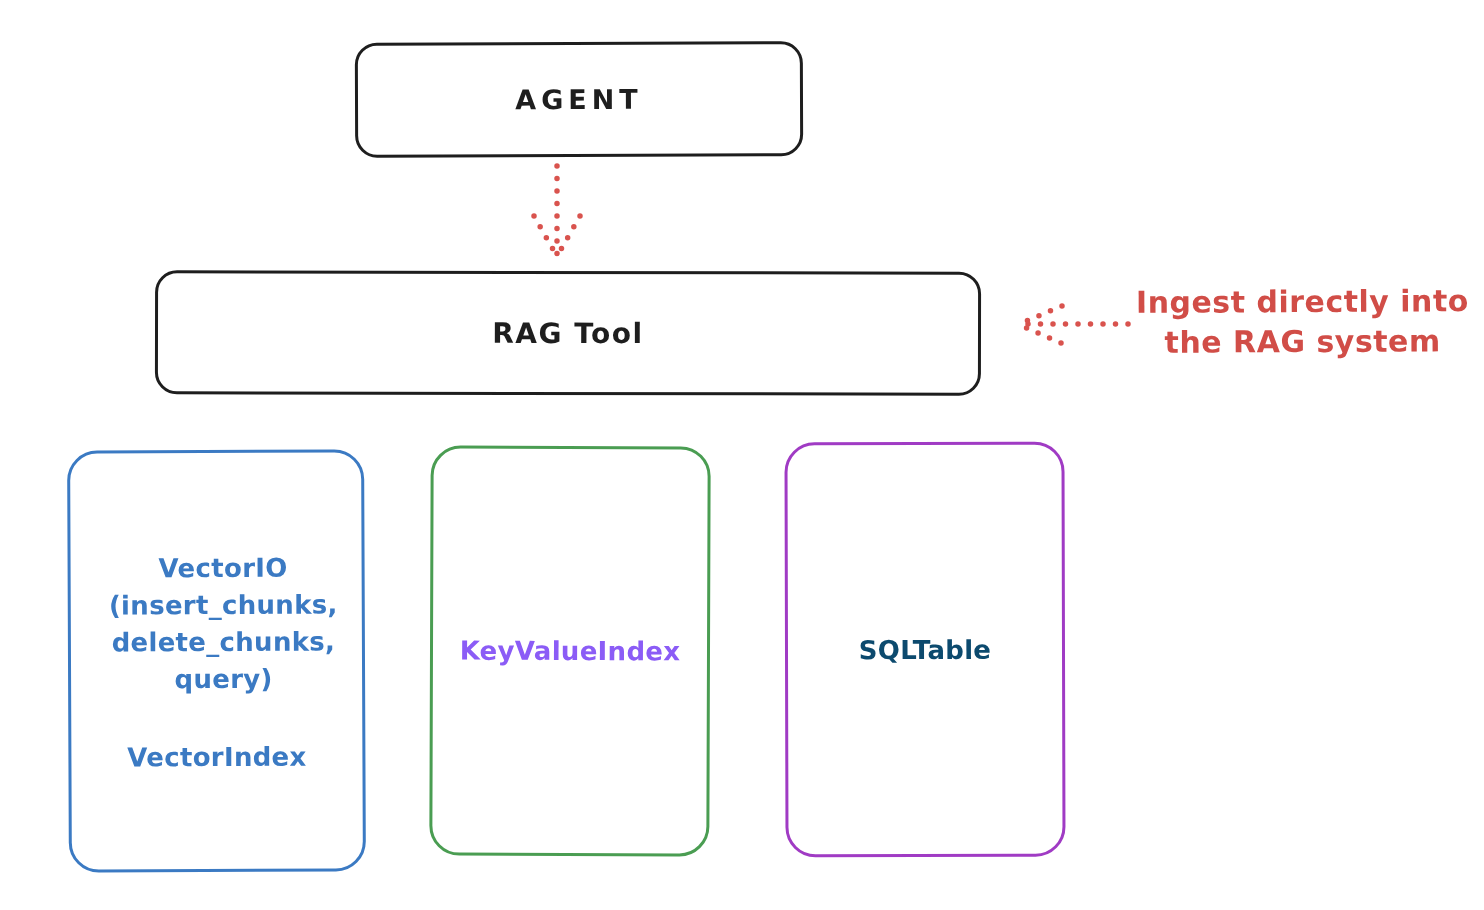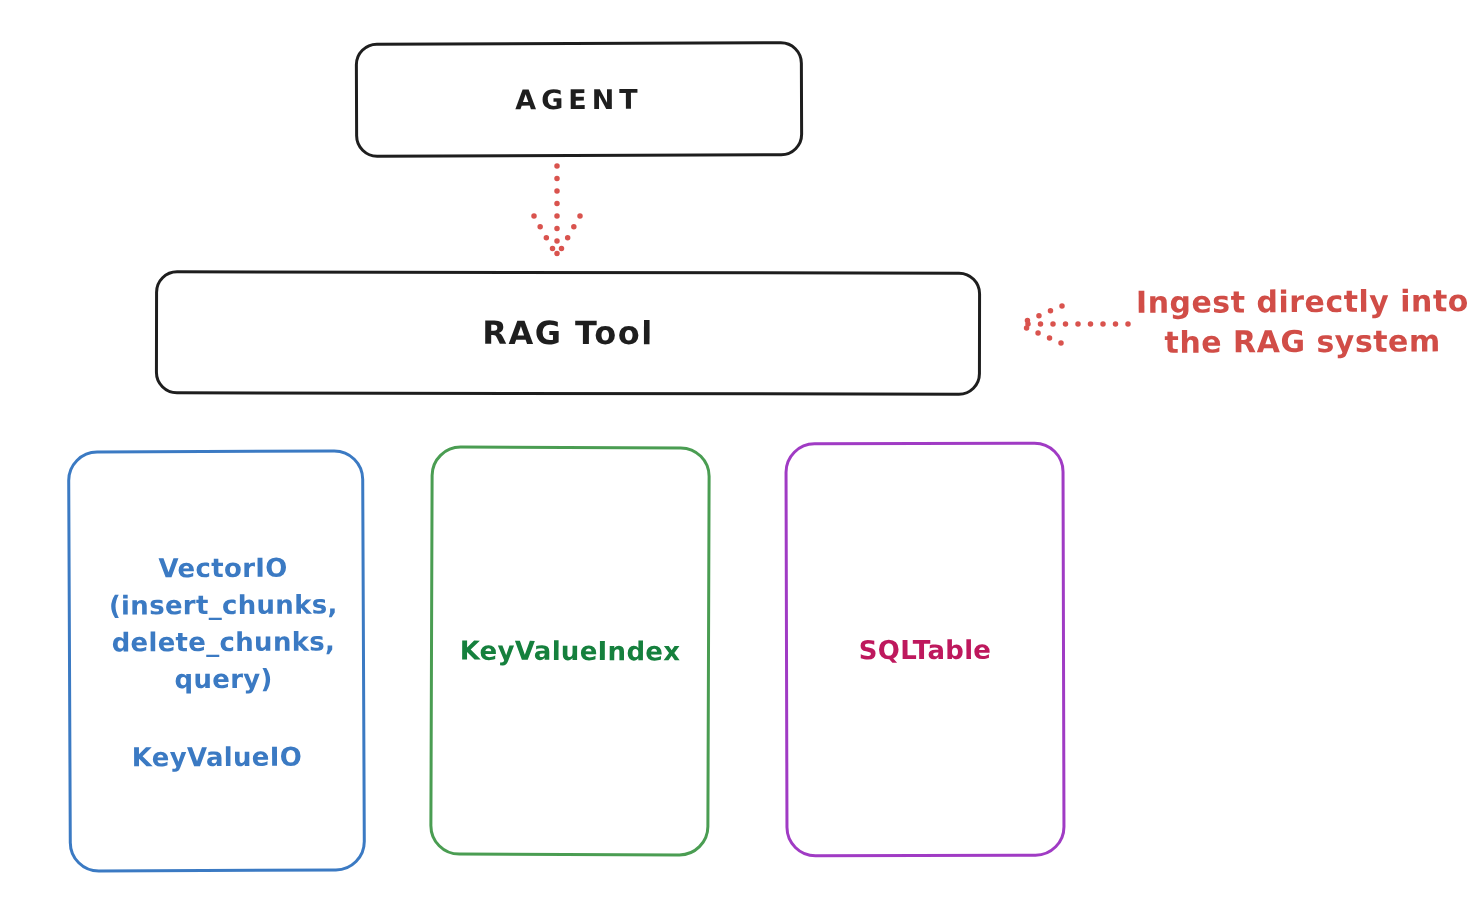--- a/index.html
+++ b/index.html
@@ -38,21 +38,21 @@
     font-size: 27px;
     font-weight: 700;
     letter-spacing: 5px;
   }
   .rag-box {
     left: 155px; top: 271px;
     width: 826px; height: 124px;
     transform: rotate(0.1deg);
   }
   .rag-box .label {
-    font-size: 32px;
+    font-size: 28px;
     font-weight: 600;
     letter-spacing: 1.5px;
   }
   .backend-box {
     border-radius: 30px;
     border: 3.5px solid #888888;
     flex-direction: column;
     gap: 44px;
     font-weight: 600;
   }
@@ -120,24 +120,24 @@
   <div class="annotation" style="color: rgb(209, 77, 71);">
     <div>Ingest directly into</div>
     <div>the RAG system</div>
   </div>
 
   <div class="box backend-box backend-vector" style="border-color: rgb(59, 122, 195);">
     <div class="methods" style="color: rgb(59, 122, 195);">VectorIO
 (insert_chunks,
 delete_chunks,
 query)</div>
-    <div class="index-label" style="color: rgb(59, 122, 195);">KeyValueIO</div>
+    <div class="index-label" style="color: rgb(59, 122, 195);">VectorIndex</div>
   </div>
 
   <div class="box backend-box backend-keyvalue" style="border-color: rgb(74, 157, 82);">
-    <div class="index-label" style="color: #15803d;">KeyValueIndex</div>
+    <div class="index-label" style="color: #8b5cf6;">KeyValueIndex</div>
   </div>
 
   <div class="box backend-box backend-relational" style="border-color: rgb(160, 59, 196);">
-    <div class="index-label" style="color: #be185d;">SQLTable</div>
+    <div class="index-label" style="color: #0c4a6e;">SQLTable</div>
   </div>
 
 </div>
 
 </body></html>

